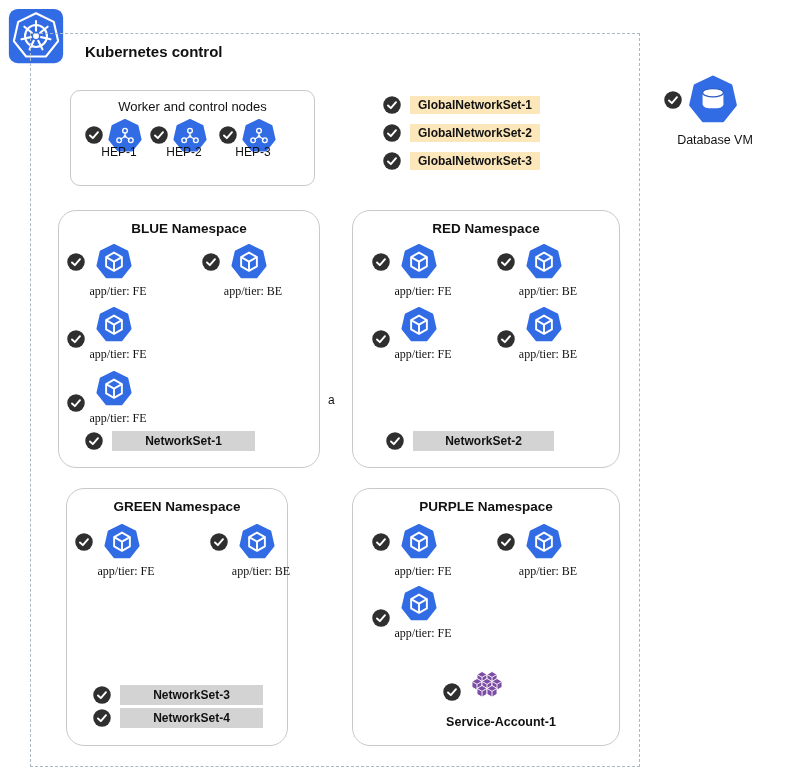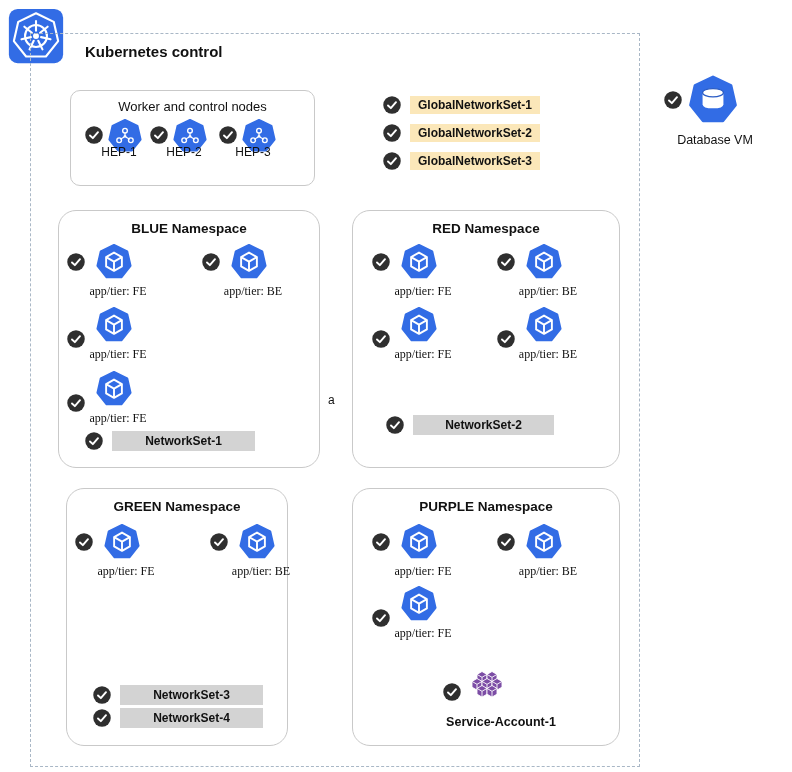--- a/index.html
+++ b/index.html
@@ -248,21 +248,21 @@
     </div>
     <div class="pod low" style="left:143px; top:96px;">
       <svg class="check">
           <use href="#sym-check"></use>
         </svg>
       <svg class="pod-icon">
           <use href="#sym-pod"></use>
         </svg>
       <div class="pod-label">app/tier: BE</div>
     </div>
-    <div class="nsr" style="left:32px; top:204px;">
+    <div class="nsr" style="left:32px; top:220px;">
       <svg class="check">
           <use href="#sym-check"></use>
         </svg>
       <span class="ns-bar narrow">NetworkSet-2</span>
     </div>
   </div>
 
   <div class="ns ns-green">
     <div class="ns-title">GREEN Namespace</div>
     <div class="pod" style="left:7px; top:35px;">

